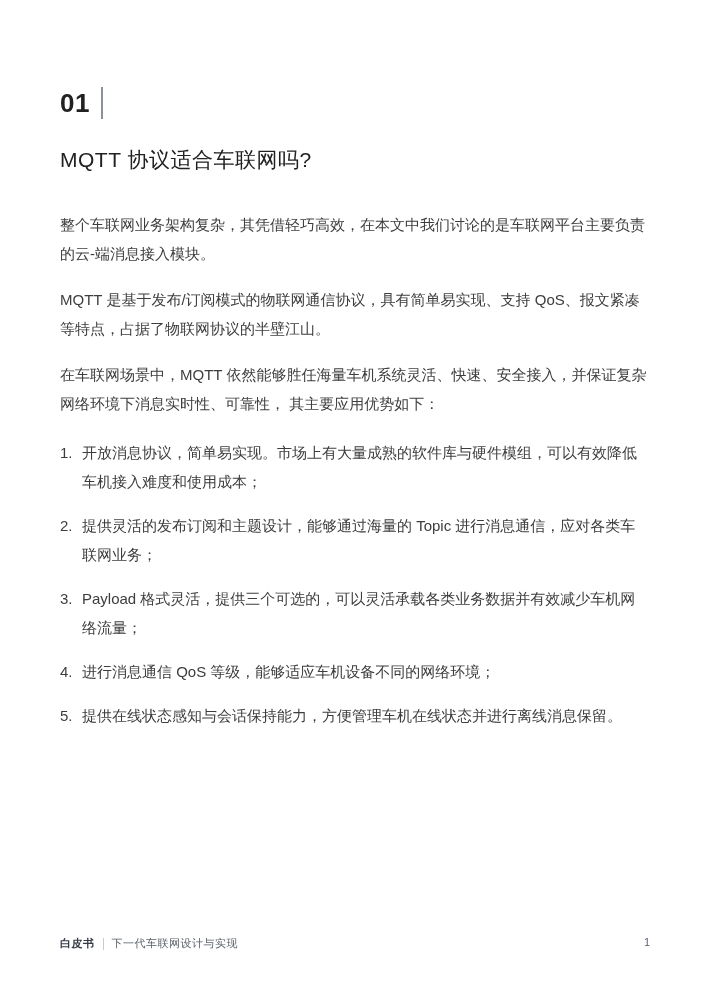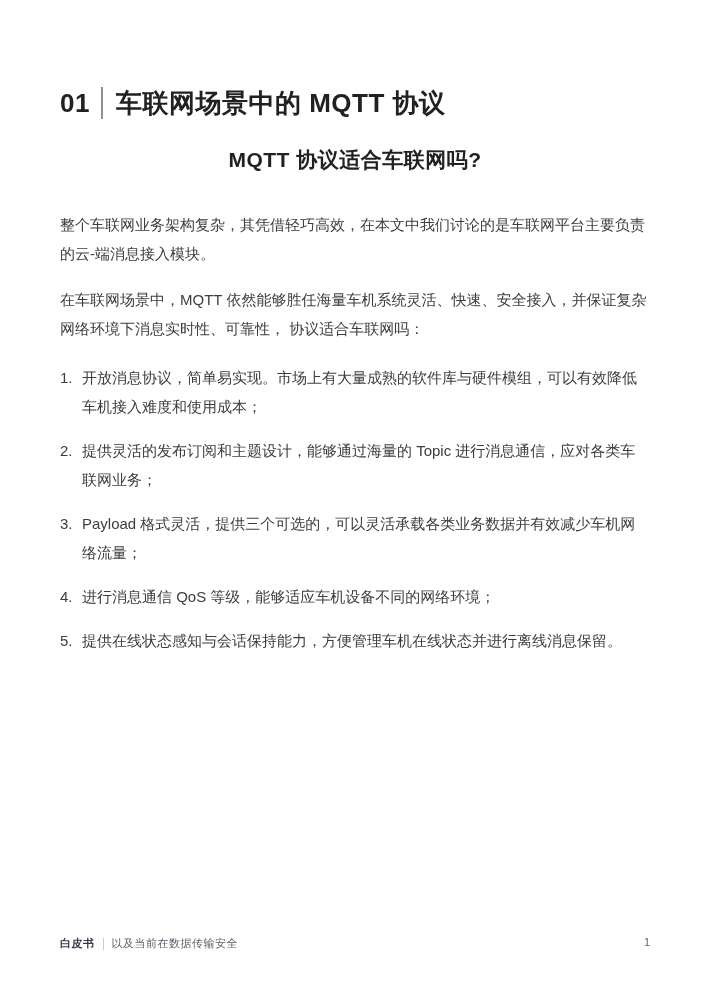--- a/index.html
+++ b/index.html
@@ -40,27 +40,26 @@
   .para {
     font-size: 15px;
     line-height: 29px;
     color: #3d3d3d;
     margin: 0 0 17px 0;
     text-align: left;
   }
   
   .section-title {
     font-size: 21px;
-    font-weight: 700;
+    font-weight: 400;
     color: #212121;
     line-height: 28px;
     margin-top: 17px;
     margin-bottom: 36px;
     letter-spacing: 0.5px;
-    text-align: center;
   }
   
   .adv-list { margin-top: 20px; }
   .list-item {
     display: flex;
     font-size: 15px;
     line-height: 29px;
     color: #3d3d3d;
     margin-bottom: 15px;
   }
@@ -96,28 +95,28 @@
 </style>
 </head>
 <body>
 
 <div class="page">
   <div class="content">
 
     <h1 class="chapter-heading">
       <span class="chapter-number">01</span>
       <span class="heading-divider"></span>
-      <span class="chapter-title">车联网场景中的 MQTT 协议</span>
     </h1>
 
 
     <h2 class="section-title">MQTT 协议适合车联网吗?</h2>
 
     <p class="para">整个车联网业务架构复杂，其凭借轻巧高效，在本文中我们讨论的是车联网平台主要负责的云-端消息接入模块。</p>
-    <p class="para">在车联网场景中，MQTT 依然能够胜任海量车机系统灵活、快速、安全接入，并保证复杂网络环境下消息实时性、可靠性， 协议适合车联网吗：</p>
+    <p class="para">MQTT 是基于发布/订阅模式的物联网通信协议，具有简单易实现、支持 QoS、报文紧凑等特点，占据了物联网协议的半壁江山。</p>
+    <p class="para">在车联网场景中，MQTT 依然能够胜任海量车机系统灵活、快速、安全接入，并保证复杂网络环境下消息实时性、可靠性， 其主要应用优势如下：</p>
 
     <div class="adv-list">
       <div class="list-item">
         <span class="list-num">1.</span>
         <span class="list-text">开放消息协议，简单易实现。市场上有大量成熟的软件库与硬件模组，可以有效降低车机接入难度和使用成本；</span>
       </div>
       <div class="list-item">
         <span class="list-num">2.</span>
         <span class="list-text">提供灵活的发布订阅和主题设计，能够通过海量的 Topic 进行消息通信，应对各类车联网业务；</span>
       </div>
@@ -134,17 +133,17 @@
         <span class="list-text">提供在线状态感知与会话保持能力，方便管理车机在线状态并进行离线消息保留。</span>
       </div>
     </div>
 
   </div>
 
   <div class="footer">
     <div class="footer-left">
       <span class="footer-brand">白皮书</span>
       <span class="footer-divider"></span>
-      <span class="footer-doc-title">以及当前在数据传输安全</span>
+      <span class="footer-doc-title">下一代车联网设计与实现</span>
     </div>
     <span class="footer-page-num">1</span>
   </div>
 </div>
 
 </body></html>

